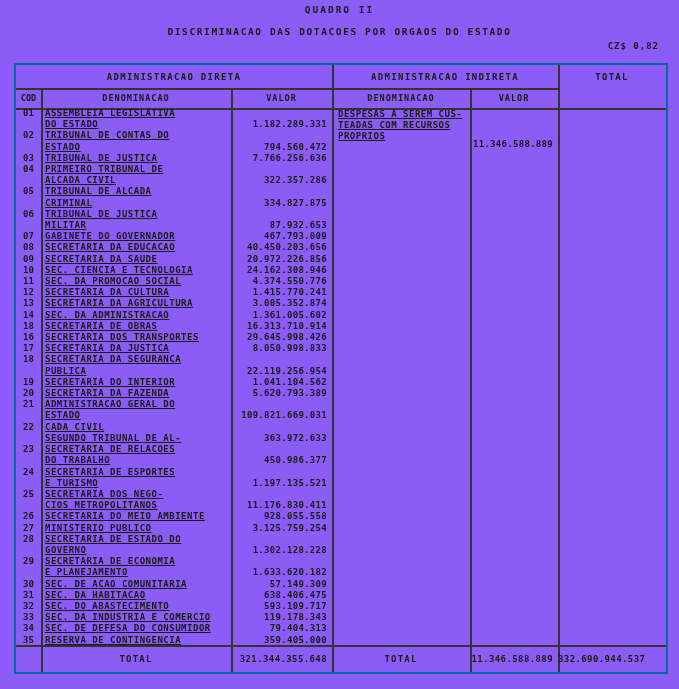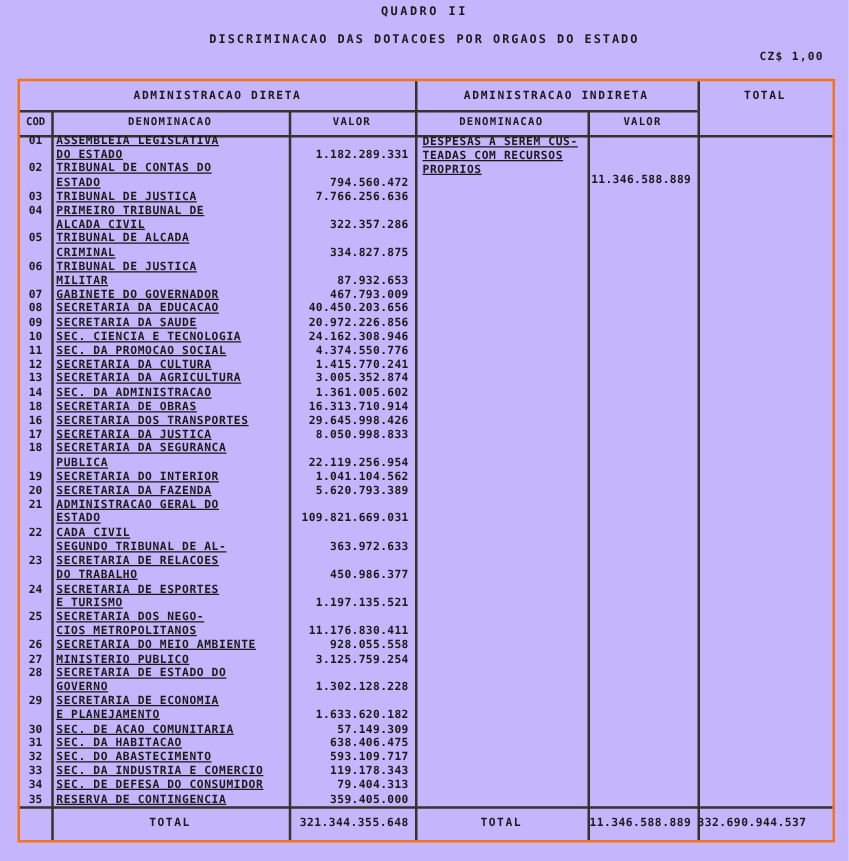--- a/index.html
+++ b/index.html
@@ -1,38 +1,38 @@
 <!DOCTYPE html>
 <html><head>
 <meta charset="utf-8">
 <style>
   html,body{margin:0;padding:0;background:#e9e8e3;}
   .page{
     position:relative;
     width:679px;height:689px;
-    background:#c4b5fd;
+    background:#8b5cf6;
     font-family:"DejaVu Sans Mono","Liberation Mono",monospace;
     color:#1a1a18;
     overflow:hidden;
   }
   .doc-title{
     position:absolute;top:4px;left:0;width:100%;
     text-align:center;font-size:9.5px;font-weight:bold;letter-spacing:2px;
   }
   .doc-subtitle{
     position:absolute;top:26px;left:0;width:100%;
     text-align:center;font-size:9.5px;font-weight:bold;letter-spacing:1.6px;
   }
   .currency-note{
     position:absolute;top:41px;right:20px;
     font-size:9px;font-weight:bold;letter-spacing:1px;
   }
   .tbl{
     position:absolute;left:14px;top:63px;width:654px;height:611px;
-    border:2px solid #f97316;box-sizing:border-box;
+    border:2px solid #0369a1;box-sizing:border-box;
   }
   
   .vl{position:absolute;width:2px;background:#34332f;}
   .hl{position:absolute;height:2px;background:#34332f;}
   .vl.v-cod{left:25px;top:23px;bottom:0;}
   .vl.v-denval{left:215px;top:23px;bottom:0;}
   .vl.v-center{left:316px;top:0;bottom:0;}
   .vl.v-inddiv{left:454px;top:23px;bottom:0;}
   .vl.v-totcol{left:542px;top:0;bottom:0;}
   .hl.h-head1{top:23px;left:0;width:542px;}
@@ -94,21 +94,21 @@
   .t-val-r{width:88px;flex:none;text-align:right;padding-right:5px;}
   .t-grand{width:88px;flex:none;text-align:right;padding-right:8px;}
 </style>
 </head>
 <body>
 
 <div class="page">
 
   <div class="doc-title">QUADRO II</div>
   <div class="doc-subtitle">DISCRIMINACAO DAS DOTACOES POR ORGAOS DO ESTADO</div>
-  <div class="currency-note">CZ$ 1,00</div>
+  <div class="currency-note">CZ$ 0,82</div>
 
   <div class="tbl">
 
     <div class="vl v-cod"></div>
     <div class="vl v-denval"></div>
     <div class="vl v-center"></div>
     <div class="vl v-inddiv"></div>
     <div class="vl v-totcol"></div>
     <div class="hl h-head1"></div>
     <div class="hl h-head2"></div>

